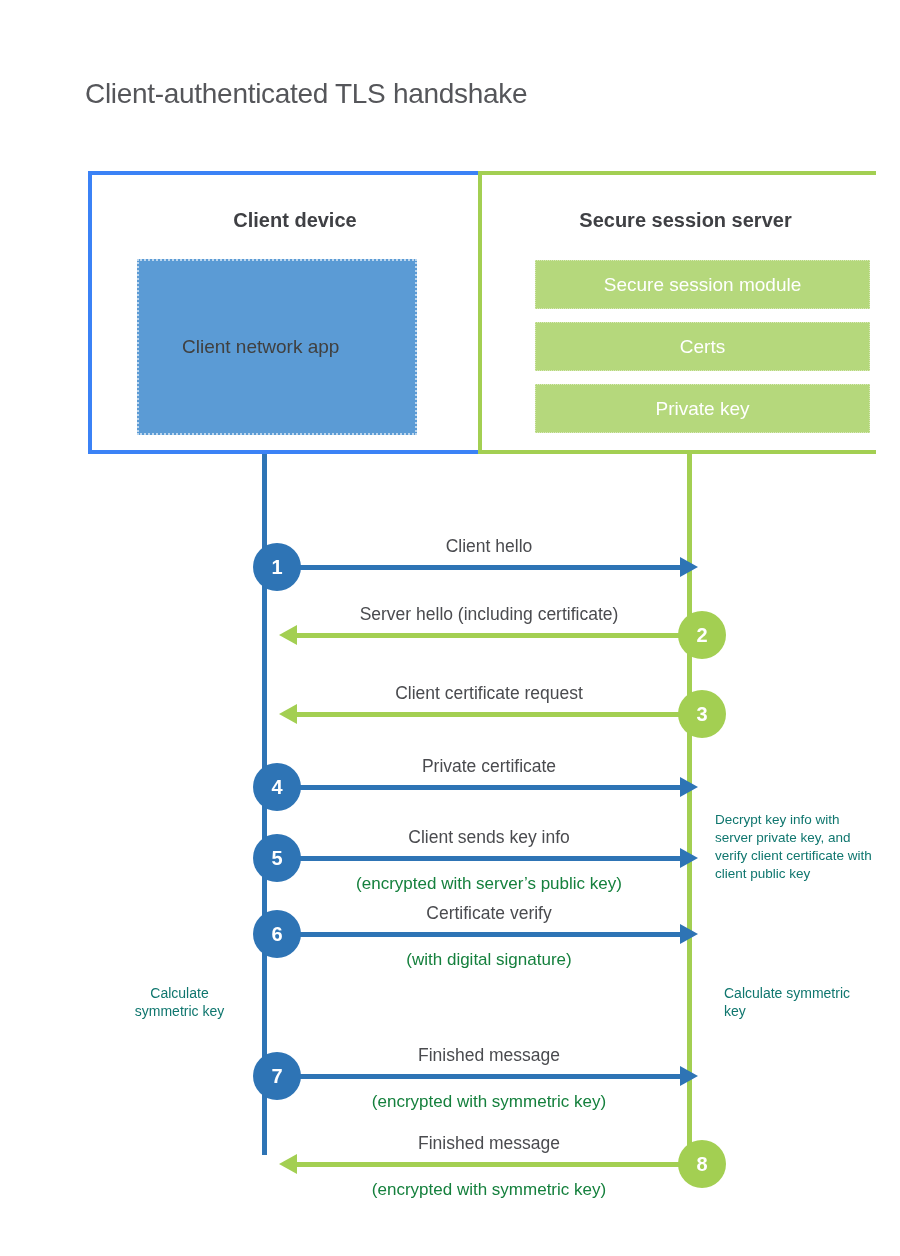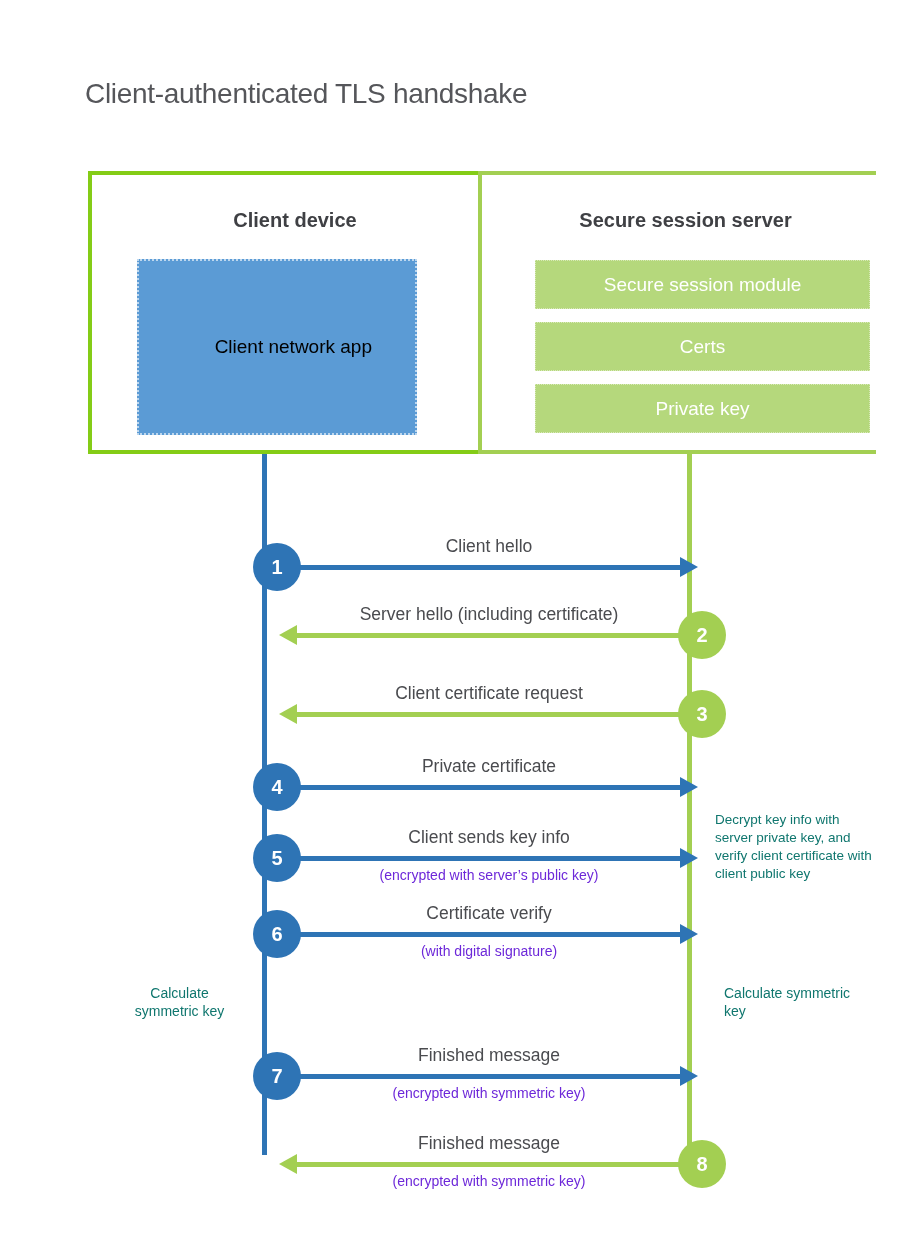--- a/index.html
+++ b/index.html
@@ -7,34 +7,34 @@
   body { font-family:"Liberation Sans", sans-serif; }
   .canvas { position:relative; width:900px; height:1256px; background:#fff; overflow:hidden; }
 
   .page-title {
     position:absolute; left:37px; top:30px;
     font-size:28px; font-weight:400; color:#55565a; letter-spacing:-0.3px;
   }
 
   
   .actor-box { position:absolute; top:123px; height:283px; background:#fff; }
-  .client-box { left:40px;  width:414px; border:4px solid #84cc16; }
+  .client-box { left:40px;  width:414px; border:4px solid #3b82f6; }
   .server-box { left:430px; width:415px; border:4px solid #a3cf52; }
   .actor-title {
     position:absolute; left:0; right:0; top:22px; text-align:center;
     font-size:20px; font-weight:bold; color:#3f4044;
   }
 
   .client-app {
     position:absolute; left:33px; top:72px; width:280px; height:176px;
     background:#5b9bd5; border:2px dotted #bdd7ee;
     display:flex; align-items:center; justify-content:center;
   }
   .client-app-label {
-    width:190px; text-align:right; color:#000000; font-size:19px; line-height:1.45;
+    width:190px; text-align:left; color:#404040; font-size:19px; line-height:1.45;
   }
 
   .server-bar {
     position:absolute; left:41px; width:335px; height:49px;
     background:#b5d87c; border:1px dotted #d8e9b8;
     display:flex; align-items:center; justify-content:center;
     color:#ffffff; font-size:19px;
   }
   .bar-0 { top:73px; } .bar-1 { top:135px; } .bar-2 { top:197px; }
 
@@ -63,22 +63,22 @@
     color:#fff; font-size:20px; font-weight:bold; z-index:3;
   }
   .badge.blue  { background:#2e74b5; left:193px; }
   .badge.green { background:#a3cf52; left:618px; }
 
   .arrow-label {
     position:absolute; left:217px; width:424px; top:-31px;
     text-align:center; font-size:17.5px; color:#4a4b4f;
   }
   .arrow-sub {
-    position:absolute; left:217px; width:424px; top:9px;
-    text-align:center; font-size:14px; color:#6d28d9;
+    position:absolute; left:217px; width:424px; top:16px;
+    text-align:center; font-size:17px; color:#15803d;
   }
 
   
   .note { position:absolute; font-size:13.5px; color:#0f766e; line-height:18px; }
   .note-calc-left  { left:73px;  top:936px; width:117px; text-align:center; font-size:14px; }
   .note-calc-right { left:676px; top:936px; width:130px; text-align:left;  font-size:14px; }
   .note-decrypt    { left:667px; top:763px; width:163px; }
 </style>
 </head>
 <body>

